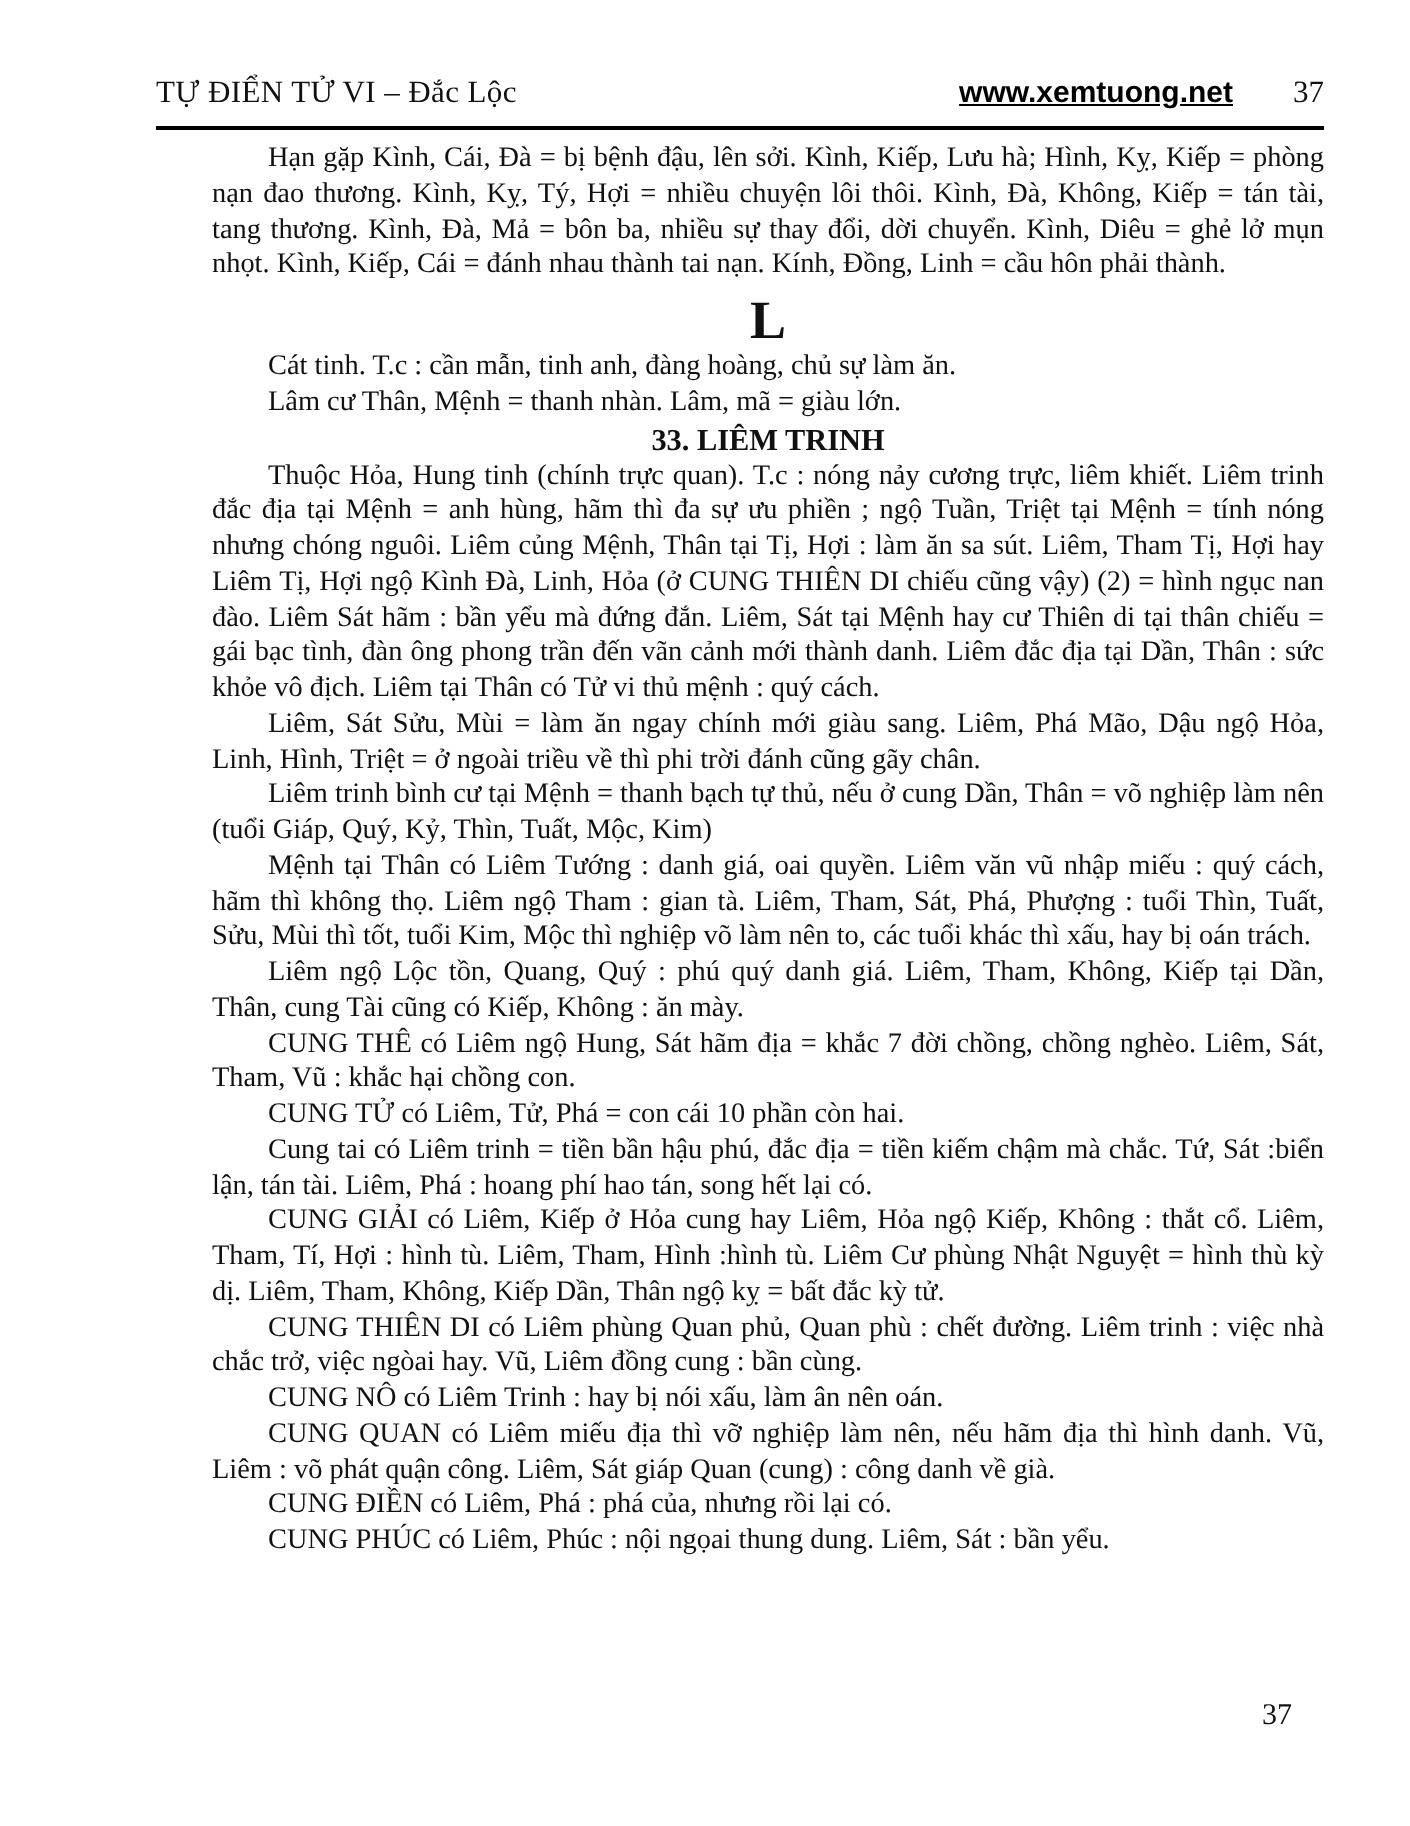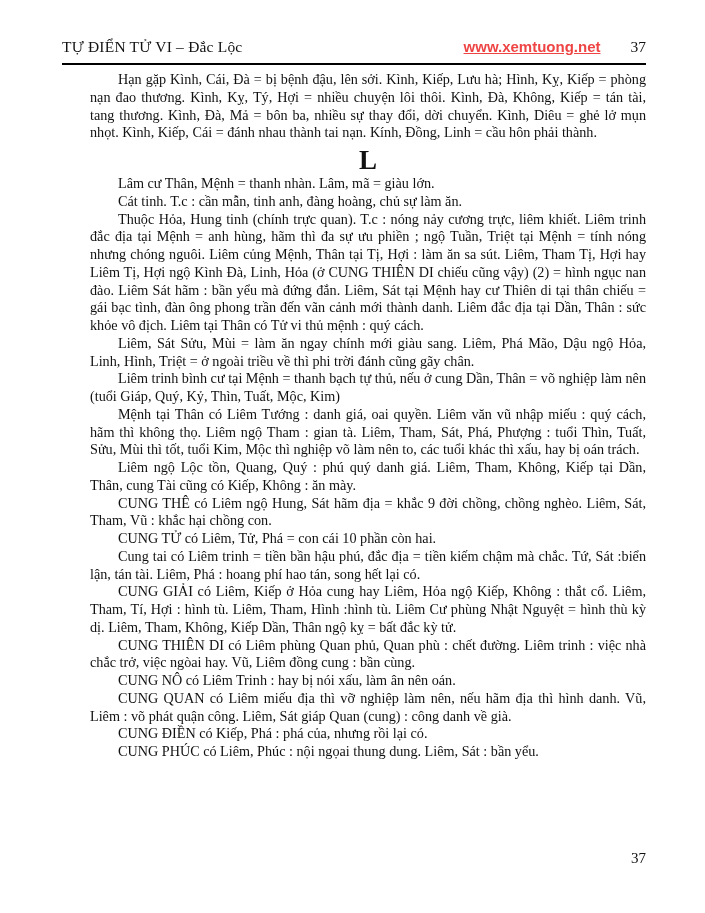--- a/index.html
+++ b/index.html
@@ -6,21 +6,21 @@
   body {
     width: 705px; height: 913px;
     background: #ffffff;
     color: #111111;
     font-family: "Liberation Serif", serif;
     position: relative;
     overflow: hidden;
   }
   .page {
     position: absolute;
-    left: 62px; top: 38px;
+    left: 78px; top: 38px;
     width: 584px;
   }
   .header {
     display: flex;
     justify-content: space-between;
     align-items: baseline;
     font-size: 15.5px;
   }
   .header-title { letter-spacing: 0.2px; }
   .header-right { display: flex; align-items: baseline; gap: 30px; }
@@ -71,43 +71,44 @@
   }
 </style>
 </head>
 <body>
 
 <div class="page">
 
   <div class="header">
     <span class="header-title">TỰ ĐIỂN TỬ VI – Đắc Lộc</span>
     <span class="header-right">
-      <a class="header-url" style="color:#ef4444">www.xemtuong.net</a>
+      <a class="header-url" style="color:#000000">www.xemtuong.net</a>
       <span class="header-pagenum">37</span>
     </span>
   </div>
 
   <hr class="rule">
 
   <div class="content">
     <p class="para">Hạn gặp Kình, Cái, Đà = bị bệnh đậu, lên sởi. Kình, Kiếp, Lưu hà; Hình, Kỵ, Kiếp = phòng nạn đao thương. Kình, Kỵ, Tý, Hợi = nhiều chuyện lôi thôi. Kình, Đà, Không, Kiếp = tán tài, tang thương. Kình, Đà, Mả = bôn ba, nhiều sự thay đổi, dời chuyển. Kình, Diêu = ghẻ lở mụn nhọt. Kình, Kiếp, Cái = đánh nhau thành tai nạn. Kính, Đồng, Linh = cầu hôn phải thành.</p>
     <h1 class="h-letter">L</h1>
+    <p class="para">Cát tinh. T.c : cần mẫn, tinh anh, đàng hoàng, chủ sự làm ăn.</p>
     <p class="para">Lâm cư Thân, Mệnh = thanh nhàn. Lâm, mã = giàu lớn.</p>
-    <p class="para">Cát tinh. T.c : cần mẫn, tinh anh, đàng hoàng, chủ sự làm ăn.</p>
+    <h2 class="h-sec">33. LIÊM TRINH</h2>
     <p class="para">Thuộc Hỏa, Hung tinh (chính trực quan). T.c : nóng nảy cương trực, liêm khiết. Liêm trinh đắc địa tại Mệnh = anh hùng, hãm thì đa sự ưu phiền ; ngộ Tuần, Triệt tại Mệnh = tính nóng nhưng chóng nguôi. Liêm củng Mệnh, Thân tại Tị, Hợi : làm ăn sa sút. Liêm, Tham Tị, Hợi hay Liêm Tị, Hợi ngộ Kình Đà, Linh, Hỏa (ở CUNG THIÊN DI chiếu cũng vậy) (2) = hình ngục nan đào. Liêm Sát hãm : bần yểu mà đứng đắn. Liêm, Sát tại Mệnh hay cư Thiên di tại thân chiếu = gái bạc tình, đàn ông phong trần đến vãn cảnh mới thành danh. Liêm đắc địa tại Dần, Thân : sức khỏe vô địch. Liêm tại Thân có Tử vi thủ mệnh : quý cách.</p>
     <p class="para">Liêm, Sát Sửu, Mùi = làm ăn ngay chính mới giàu sang. Liêm, Phá Mão, Dậu ngộ Hỏa, Linh, Hình, Triệt = ở ngoài triều về thì phi trời đánh cũng gãy chân.</p>
     <p class="para">Liêm trinh bình cư tại Mệnh = thanh bạch tự thủ, nếu ở cung Dần, Thân = võ nghiệp làm nên (tuổi Giáp, Quý, Kỷ, Thìn, Tuất, Mộc, Kim)</p>
     <p class="para">Mệnh tại Thân có Liêm Tướng : danh giá, oai quyền. Liêm văn vũ nhập miếu : quý cách, hãm thì không thọ. Liêm ngộ Tham : gian tà. Liêm, Tham, Sát, Phá, Phượng : tuổi Thìn, Tuất, Sửu, Mùi thì tốt, tuổi Kim, Mộc thì nghiệp võ làm nên to, các tuổi khác thì xấu, hay bị oán trách.</p>
     <p class="para">Liêm ngộ Lộc tồn, Quang, Quý : phú quý danh giá. Liêm, Tham, Không, Kiếp tại Dần, Thân, cung Tài cũng có Kiếp, Không : ăn mày.</p>
-    <p class="para">CUNG THÊ có Liêm ngộ Hung, Sát hãm địa = khắc 9 đời chồng, chồng nghèo. Liêm, Sát, Tham, Vũ : khắc hại chồng con.</p>
+    <p class="para">CUNG THÊ có Liêm ngộ Hung, Sát hãm địa = khắc 7 đời chồng, chồng nghèo. Liêm, Sát, Tham, Vũ : khắc hại chồng con.</p>
     <p class="para">CUNG TỬ có Liêm, Tử, Phá = con cái 10 phần còn hai.</p>
     <p class="para">Cung tai có Liêm trinh = tiền bần hậu phú, đắc địa = tiền kiếm chậm mà chắc. Tứ, Sát :biển lận, tán tài. Liêm, Phá : hoang phí hao tán, song hết lại có.</p>
     <p class="para">CUNG GIẢI có Liêm, Kiếp ở Hỏa cung hay Liêm, Hỏa ngộ Kiếp, Không : thắt cổ. Liêm, Tham, Tí, Hợi : hình tù. Liêm, Tham, Hình :hình tù. Liêm Cư phùng Nhật Nguyệt = hình thù kỳ dị. Liêm, Tham, Không, Kiếp Dần, Thân ngộ kỵ = bất đắc kỳ tử.</p>
     <p class="para">CUNG THIÊN DI có Liêm phùng Quan phủ, Quan phù : chết đường. Liêm trinh : việc nhà chắc trở, việc ngòai hay. Vũ, Liêm đồng cung : bần cùng.</p>
     <p class="para">CUNG NÔ có Liêm Trinh : hay bị nói xấu, làm ân nên oán.</p>
     <p class="para">CUNG QUAN có Liêm miếu địa thì vỡ nghiệp làm nên, nếu hãm địa thì hình danh. Vũ, Liêm : võ phát quận công. Liêm, Sát giáp Quan (cung) : công danh về già.</p>
-    <p class="para">CUNG ĐIỀN có Kiếp, Phá : phá của, nhưng rồi lại có.</p>
+    <p class="para">CUNG ĐIỀN có Liêm, Phá : phá của, nhưng rồi lại có.</p>
     <p class="para">CUNG PHÚC có Liêm, Phúc : nội ngọai thung dung. Liêm, Sát : bần yểu.</p>
   </div>
 
 </div>
 
 <div class="footer-pagenum">37</div>
 
 </body></html>

